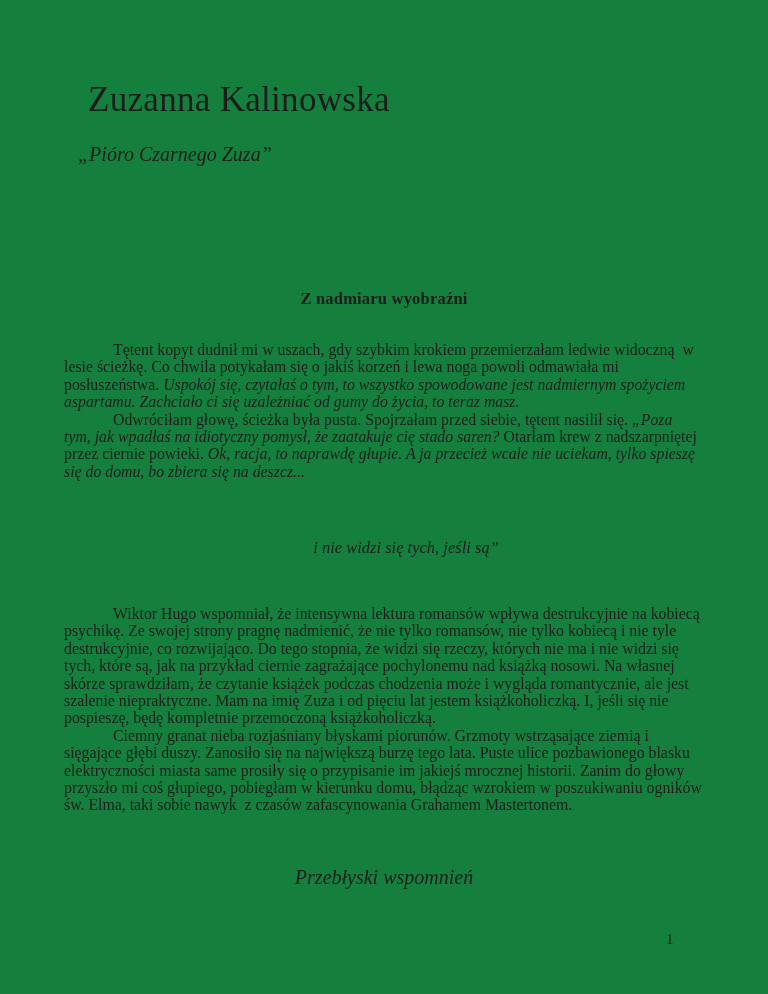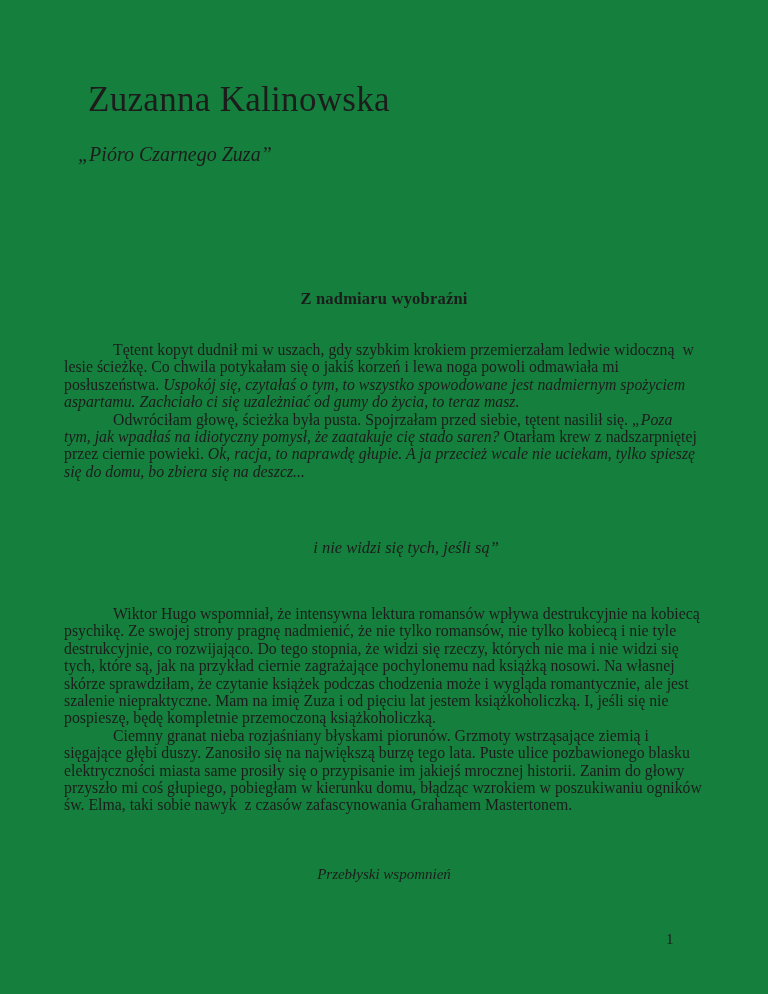--- a/index.html
+++ b/index.html
@@ -83,21 +83,21 @@
     font-size: 16.5px;
     line-height: 24px;
   }
   .section-heading {
     position: absolute;
     left: 0;
     top: 866px;
     width: 100%;
     text-align: center;
     font-style: italic;
-    font-size: 15px;
+    font-size: 20px;
   }
   .page-number {
     position: absolute;
     left: 666px;
     top: 931px;
     font-size: 15px;
   }
 </style>
 </head>
 <body>

